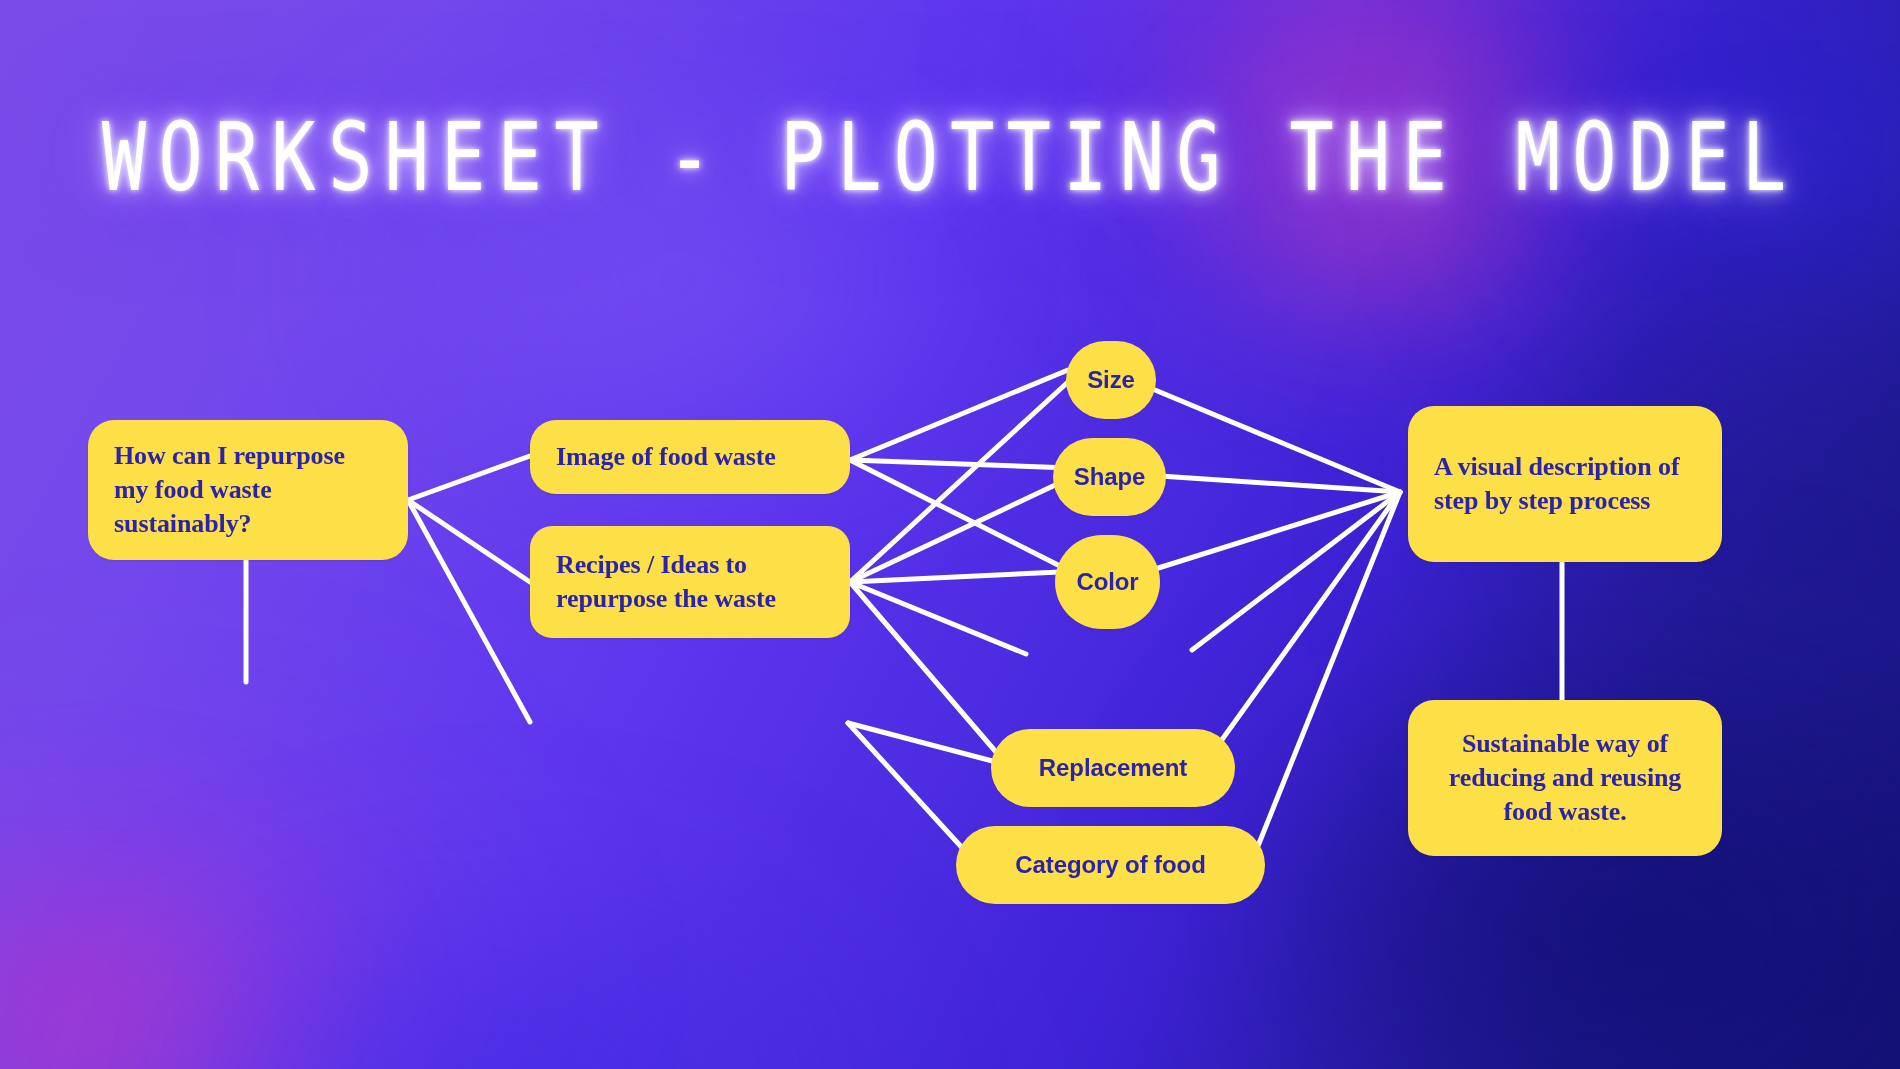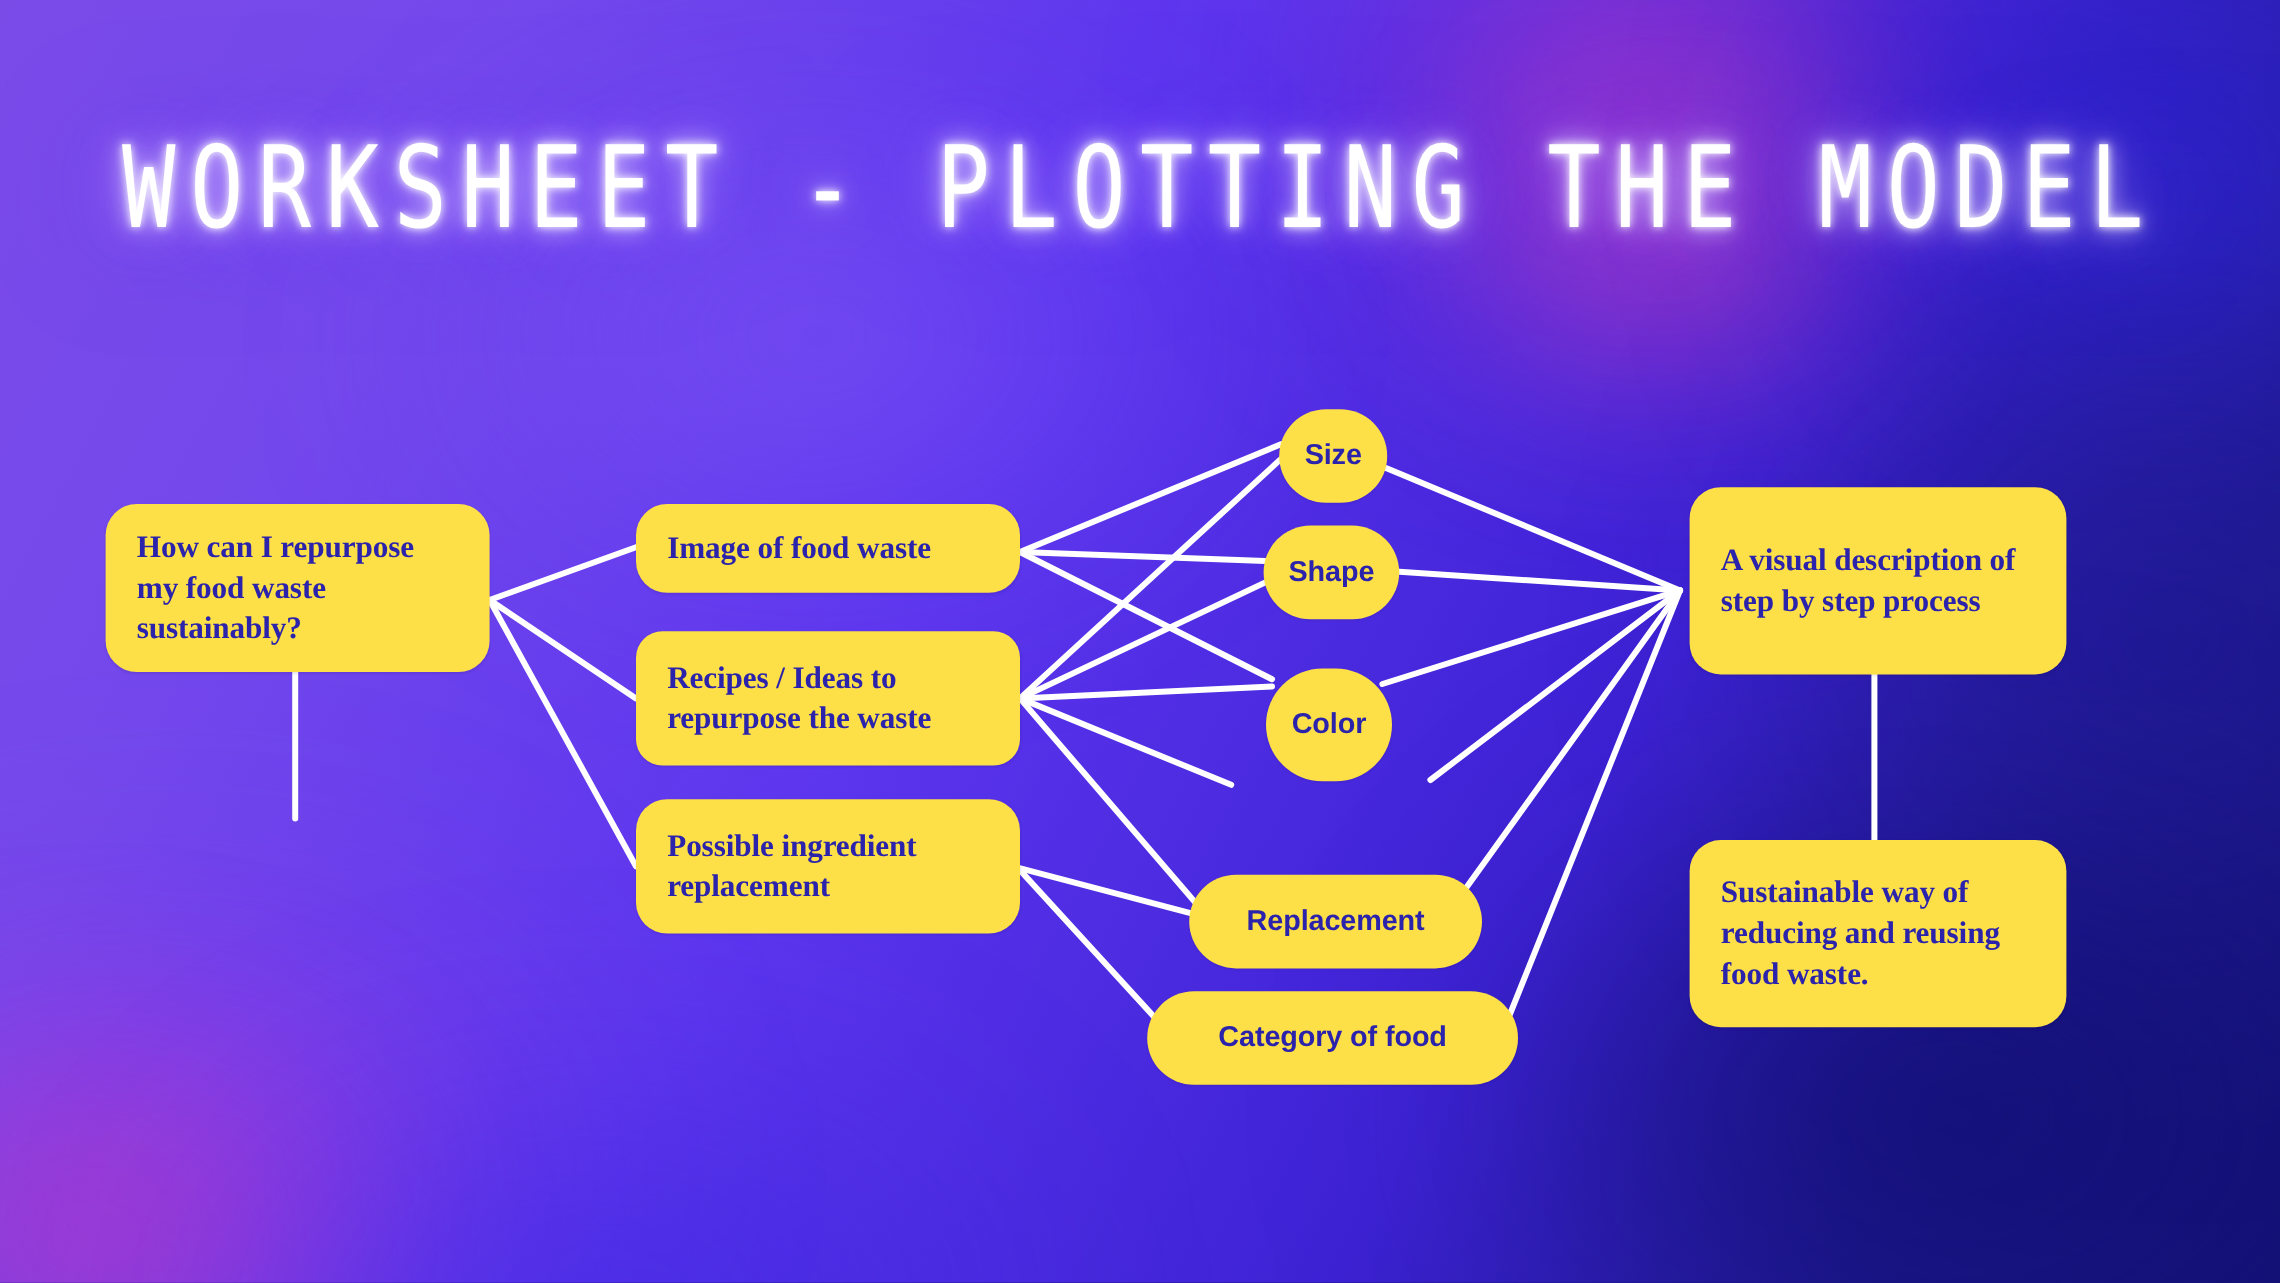--- a/index.html
+++ b/index.html
@@ -155,47 +155,44 @@
 
 
     <div class="node rect lvl2" style="left:530px;top:420px;width:320px;height:74px;">
       <span class="txt">Image of food waste</span>
     </div>
 
     <div class="node rect lvl2" style="left:530px;top:526px;width:320px;height:112px;border-radius:22px;">
       <span class="txt">Recipes / Ideas to repurpose the waste</span>
     </div>
 
-    <div class="node rect lvl2" style="left:530px;top:666px;width:320px;height:112px;">
-      <span class="txt">Possible ingredient replacement</span>
-    </div>
 
     <div class="node pill lvl3" style="left:1066px;top:341px;width:90px;height:78px;">
       <span class="txt">Size</span>
     </div>
 
     <div class="node pill lvl3" style="left:1053px;top:438px;width:113px;height:78px;">
       <span class="txt">Shape</span>
     </div>
 
-    <div class="node pill lvl3" style="left:1055px;top:557px;width:105px;height:94px;">
+    <div class="node pill lvl3" style="left:1055px;top:535px;width:105px;height:94px;">
       <span class="txt">Color</span>
     </div>
 
 
     <div class="node pill lvl3" style="left:991px;top:729px;width:244px;height:78px;">
       <span class="txt">Replacement</span>
     </div>
 
     <div class="node pill lvl3" style="left:956px;top:826px;width:309px;height:78px;">
       <span class="txt">Category of food</span>
     </div>
 
     <div class="node rect lvl4" style="left:1408px;top:406px;width:314px;height:156px;">
       <span class="txt">A visual description of step by step process</span>
     </div>
 
-    <div class="node rect lvl4" style="left:1408px;top:700px;width:314px;height:156px;">
+    <div class="node rect lvl4" style="left:1408px;top:700px;width:314px;height:156px;text-align:center;">
       <span class="txt">Sustainable way of reducing and reusing food waste.</span>
     </div>
 
   </div>
 </div>
 
 </body></html>

